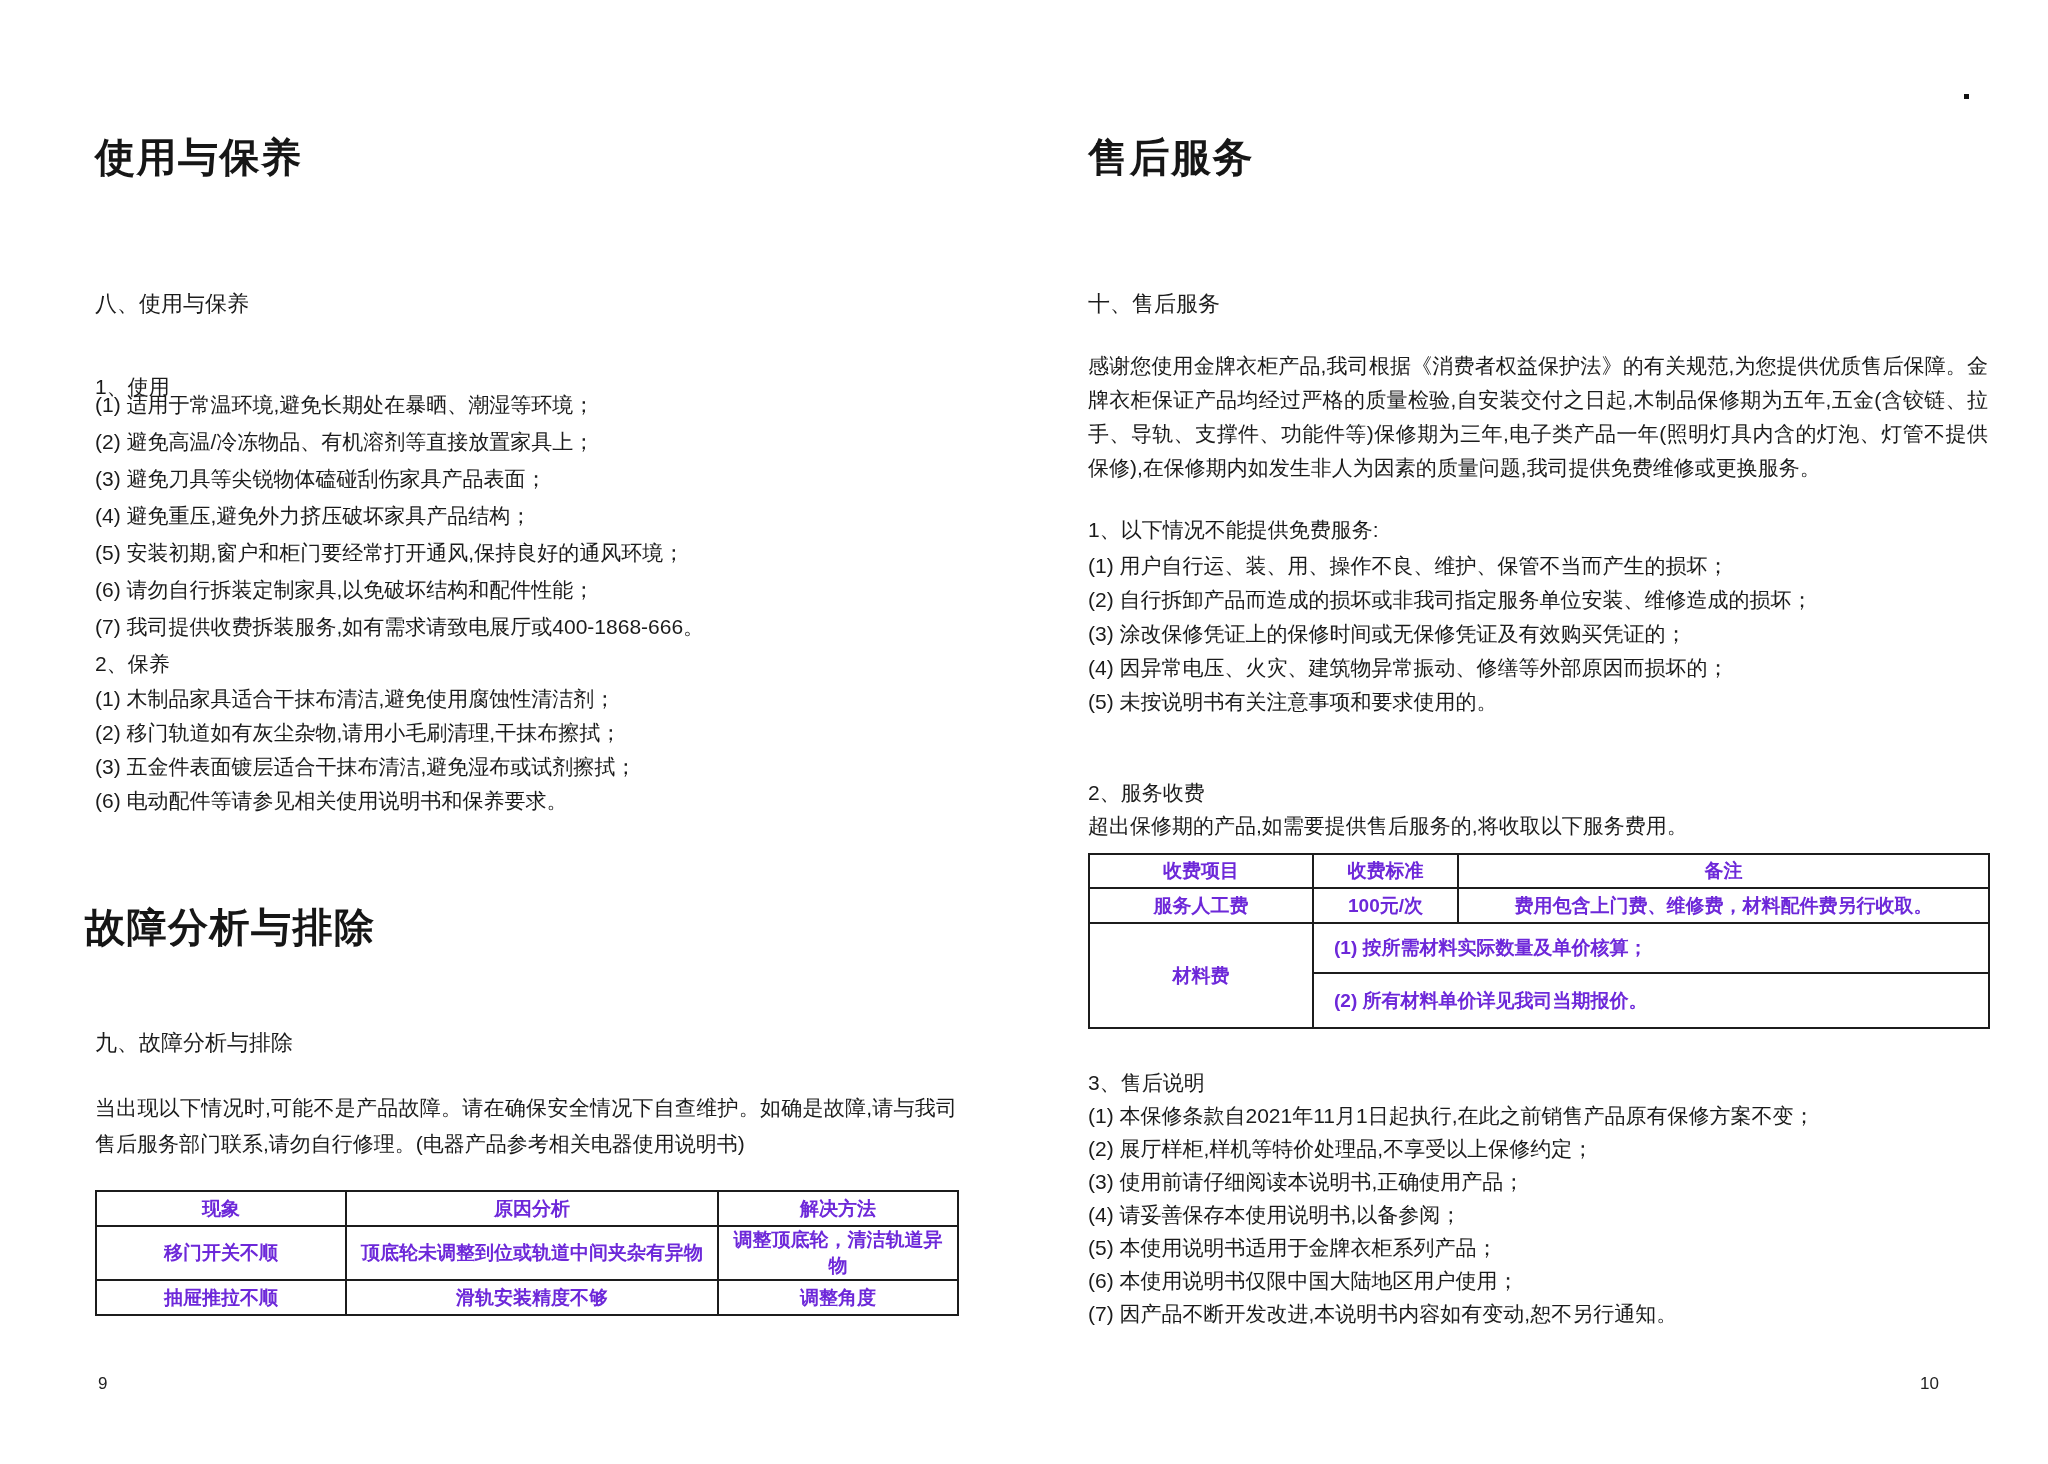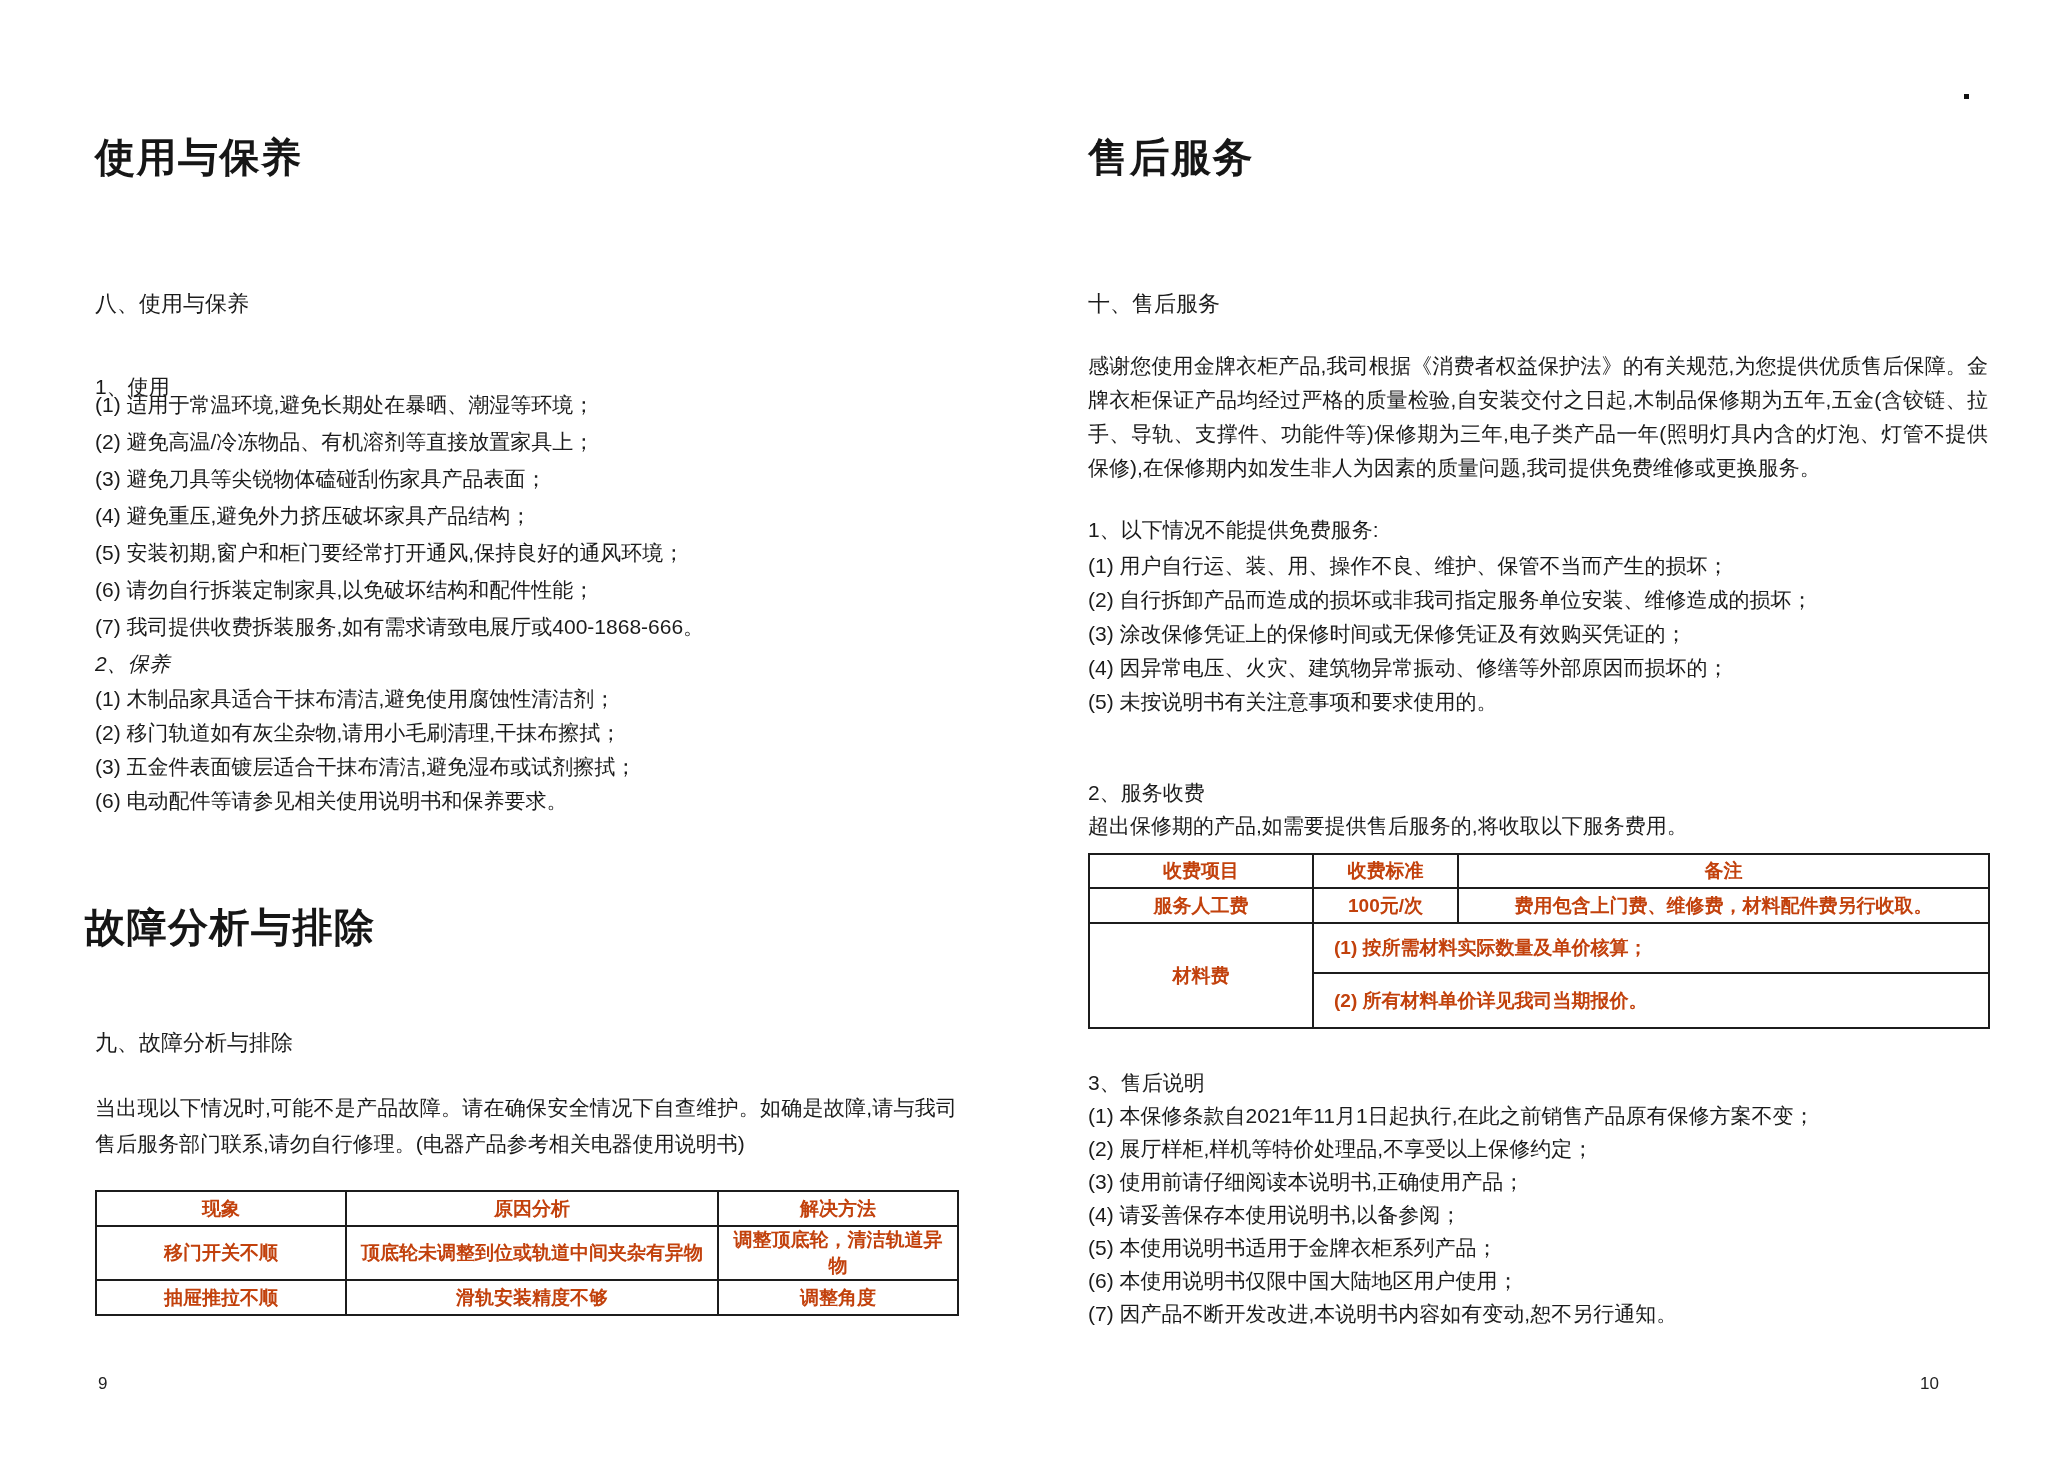--- a/index.html
+++ b/index.html
@@ -42,21 +42,21 @@
   .lh34 .li { line-height:34px; }
   .lh33 .li { line-height:33px; }
   table { border-collapse:collapse; table-layout:fixed; }
   th, td {
     border:2px solid #1c1c1c;
     font-size:19px;
     font-weight:600;
     text-align:center;
     vertical-align:middle;
     padding:0 6px;
-    color:#c2410c;
+    color:#6d28d9;
     margin-top:20px;
   }
   .t-left th, .t-left td { height:33px; }
   .fee-table .h-row th { height:32px; }
   .fee-table .labor-row td { height:33px; }
   .fee-table td.mat-item {
     text-align:left;
     padding-left:20px;
   }
   .fee-table td.mat-1 { height:48px; }
@@ -81,21 +81,21 @@
   <div class="abs list lh37" style="left:95px; top:386px;">
     <div class="li">(1) 适用于常温环境,避免长期处在暴晒、潮湿等环境；</div>
     <div class="li">(2) 避免高温/冷冻物品、有机溶剂等直接放置家具上；</div>
     <div class="li">(3) 避免刀具等尖锐物体磕碰刮伤家具产品表面；</div>
     <div class="li">(4) 避免重压,避免外力挤压破坏家具产品结构；</div>
     <div class="li">(5) 安装初期,窗户和柜门要经常打开通风,保持良好的通风环境；</div>
     <div class="li">(6) 请勿自行拆装定制家具,以免破坏结构和配件性能；</div>
     <div class="li">(7) 我司提供收费拆装服务,如有需求请致电展厅或400-1868-666。</div>
   </div>
 
-  <div class="abs sub-heading" style="left:95px; top:650px;font-style:italic;">2、保养</div>
+  <div class="abs sub-heading" style="left:95px; top:650px;">2、保养</div>
 
   <div class="abs list lh34" style="left:95px; top:682px;">
     <div class="li">(1) 木制品家具适合干抹布清洁,避免使用腐蚀性清洁剂；</div>
     <div class="li">(2) 移门轨道如有灰尘杂物,请用小毛刷清理,干抹布擦拭；</div>
     <div class="li">(3) 五金件表面镀层适合干抹布清洁,避免湿布或试剂擦拭；</div>
     <div class="li">(6) 电动配件等请参见相关使用说明书和保养要求。</div>
   </div>
 
   <div class="abs doc-title" style="left:85px; top:900px;">故障分析与排除</div>
 

